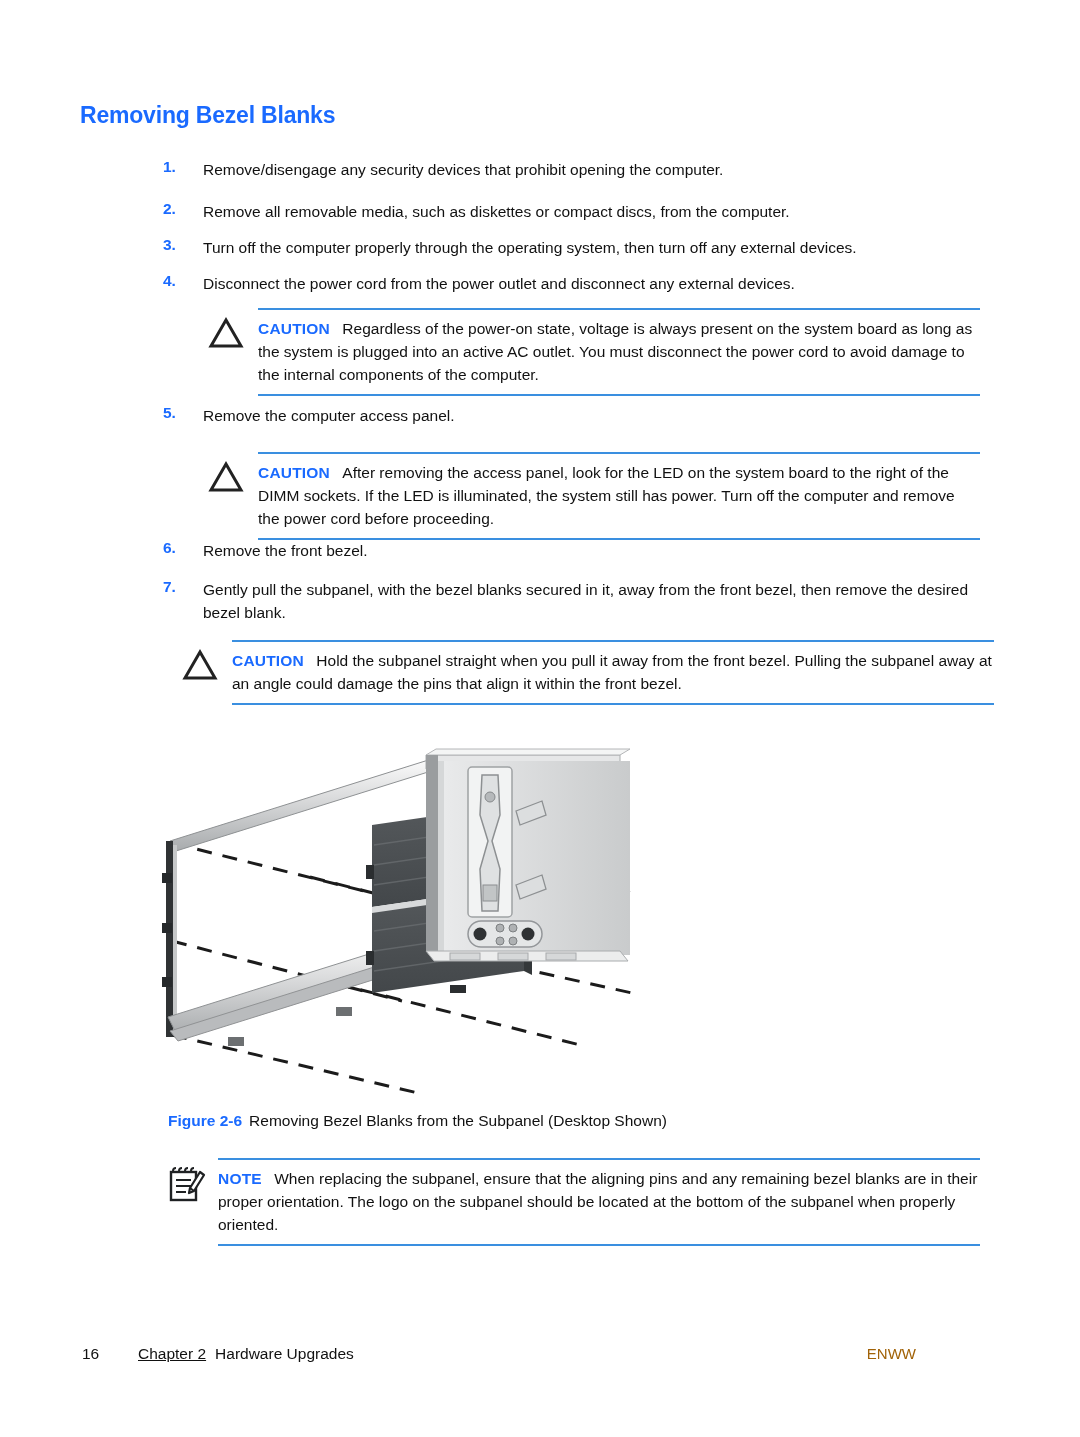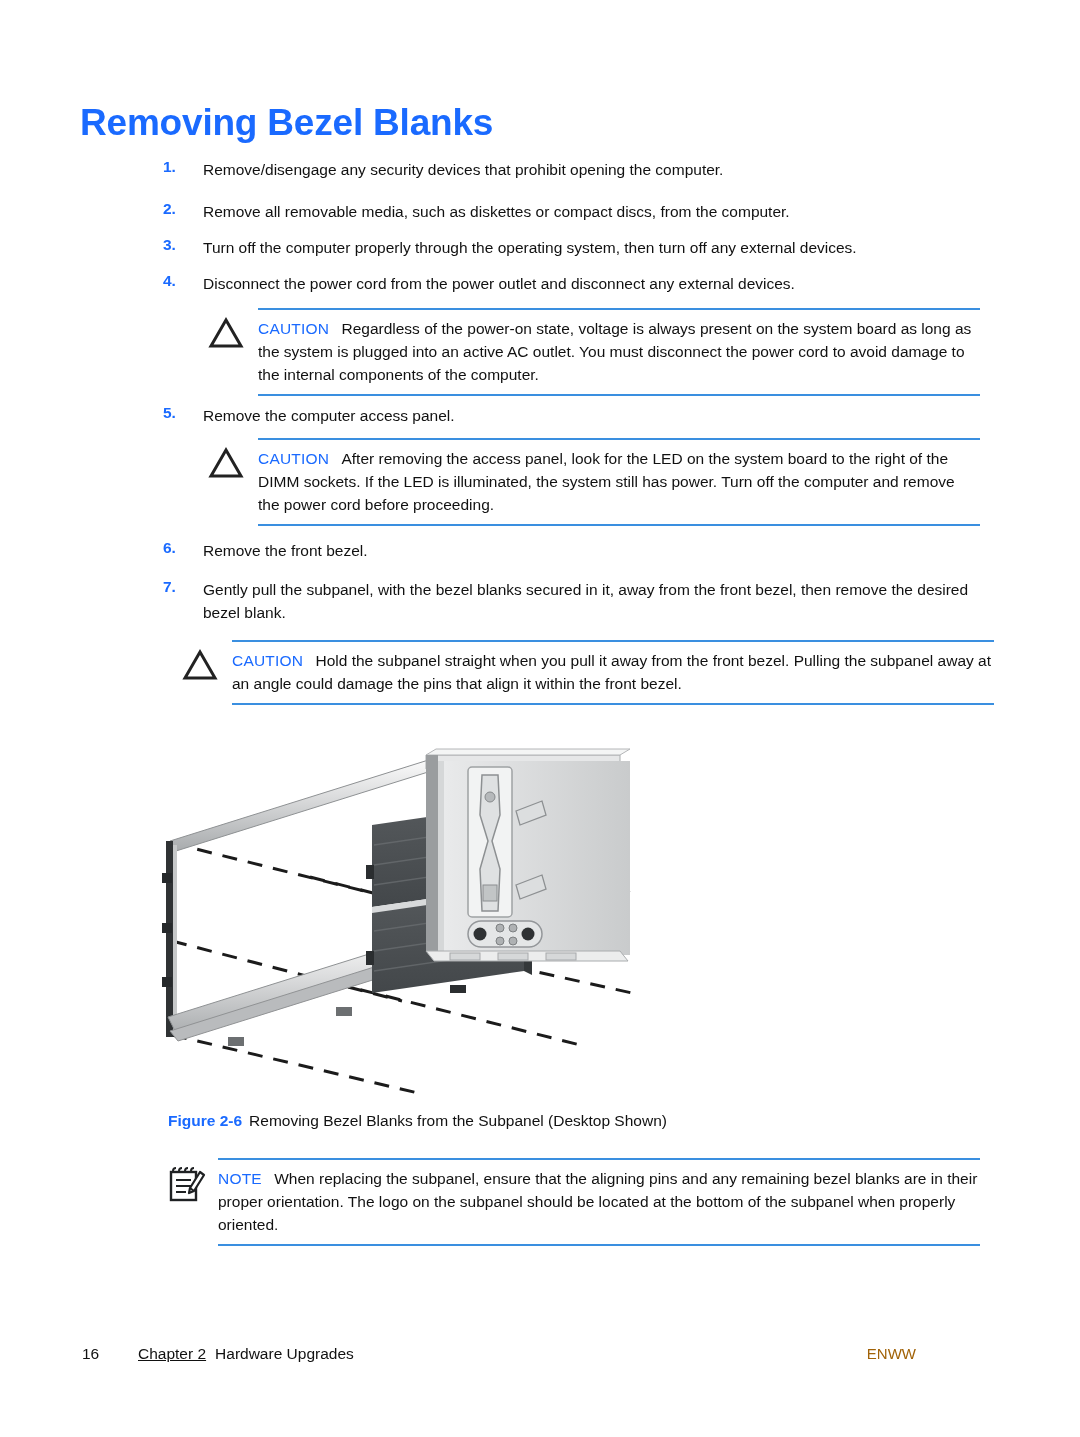--- a/index.html
+++ b/index.html
@@ -7,21 +7,21 @@
     width: 1080px; height: 1437px;
     background: #ffffff;
     font-family: "Liberation Sans", sans-serif;
     color: #000000;
   }
   .page { position: relative; width: 1080px; height: 1437px; overflow: hidden; }
 
   
   .h1 {
     position: absolute; left: 80px; top: 102px;
-    font-size: 37px; font-weight: bold; letter-spacing: -0.2px;
+    font-size: 23px; font-weight: bold; letter-spacing: -0.2px;
     color: #1a6aff;
   }
 
   
   .step { position: absolute; display: flex; }
   .step .num {
     width: 40px; flex: 0 0 40px;
     color: #1a6aff; font-weight: bold; font-size: 15.5px;
     text-align: left;
   }
@@ -41,21 +41,21 @@
     padding: 7px 0 2px 0;
   }
   .adm .icon {
     position: absolute; left: -52px; top: 4px;
     width: 40px; height: 38px;
   }
   .adm .txt {
     font-size: 15.5px; line-height: 23px; color: #111;
   }
   .adm .lbl {
-    color: #1a6aff; font-weight: normal; letter-spacing: 0.2px;
+    color: #1a6aff; font-weight: bold; letter-spacing: 0.2px;
   }
   .adm .lbl + span { padding-left: 8px; }
 
   
   .figure { position: absolute; left: 150px; top: 745px; width: 760px; height: 350px; }
   .figcap {
     position: absolute; left: 168px; top: 1112px;
     font-size: 15.5px; color: #111;
   }
   .figcap .fignum { color: #1a6aff; font-weight: bold; }
@@ -106,21 +106,21 @@
       </div>
     </div>
     <div class="rule bot"></div>
   </div>
 
   <div class="step" style="left:163px; top:404px; width:840px;">
     <div class="num">5.</div>
     <div class="txt">Remove the computer access panel.</div>
   </div>
 
-  <div class="adm" style="left:258px; top:438px; width:722px;">
+  <div class="adm" style="left:258px; top:452px; width:722px;">
     <div class="rule"></div>
     <div class="body">
       <span class="icon">
         <svg viewBox="0 0 40 38" width="40" height="38" aria-hidden="true">
           <polygon points="20,6 35,32 5,32" fill="none" stroke="#222" stroke-width="3" stroke-linejoin="miter"></polygon>
         </svg>
       </span>
       <div class="txt">
         <span class="lbl">CAUTION</span>
         <span>After removing the access panel, look for the LED on the system board to the right of the DIMM sockets. If the LED is illuminated, the system still has power. Turn off the computer and remove the power cord before proceeding.</span>

